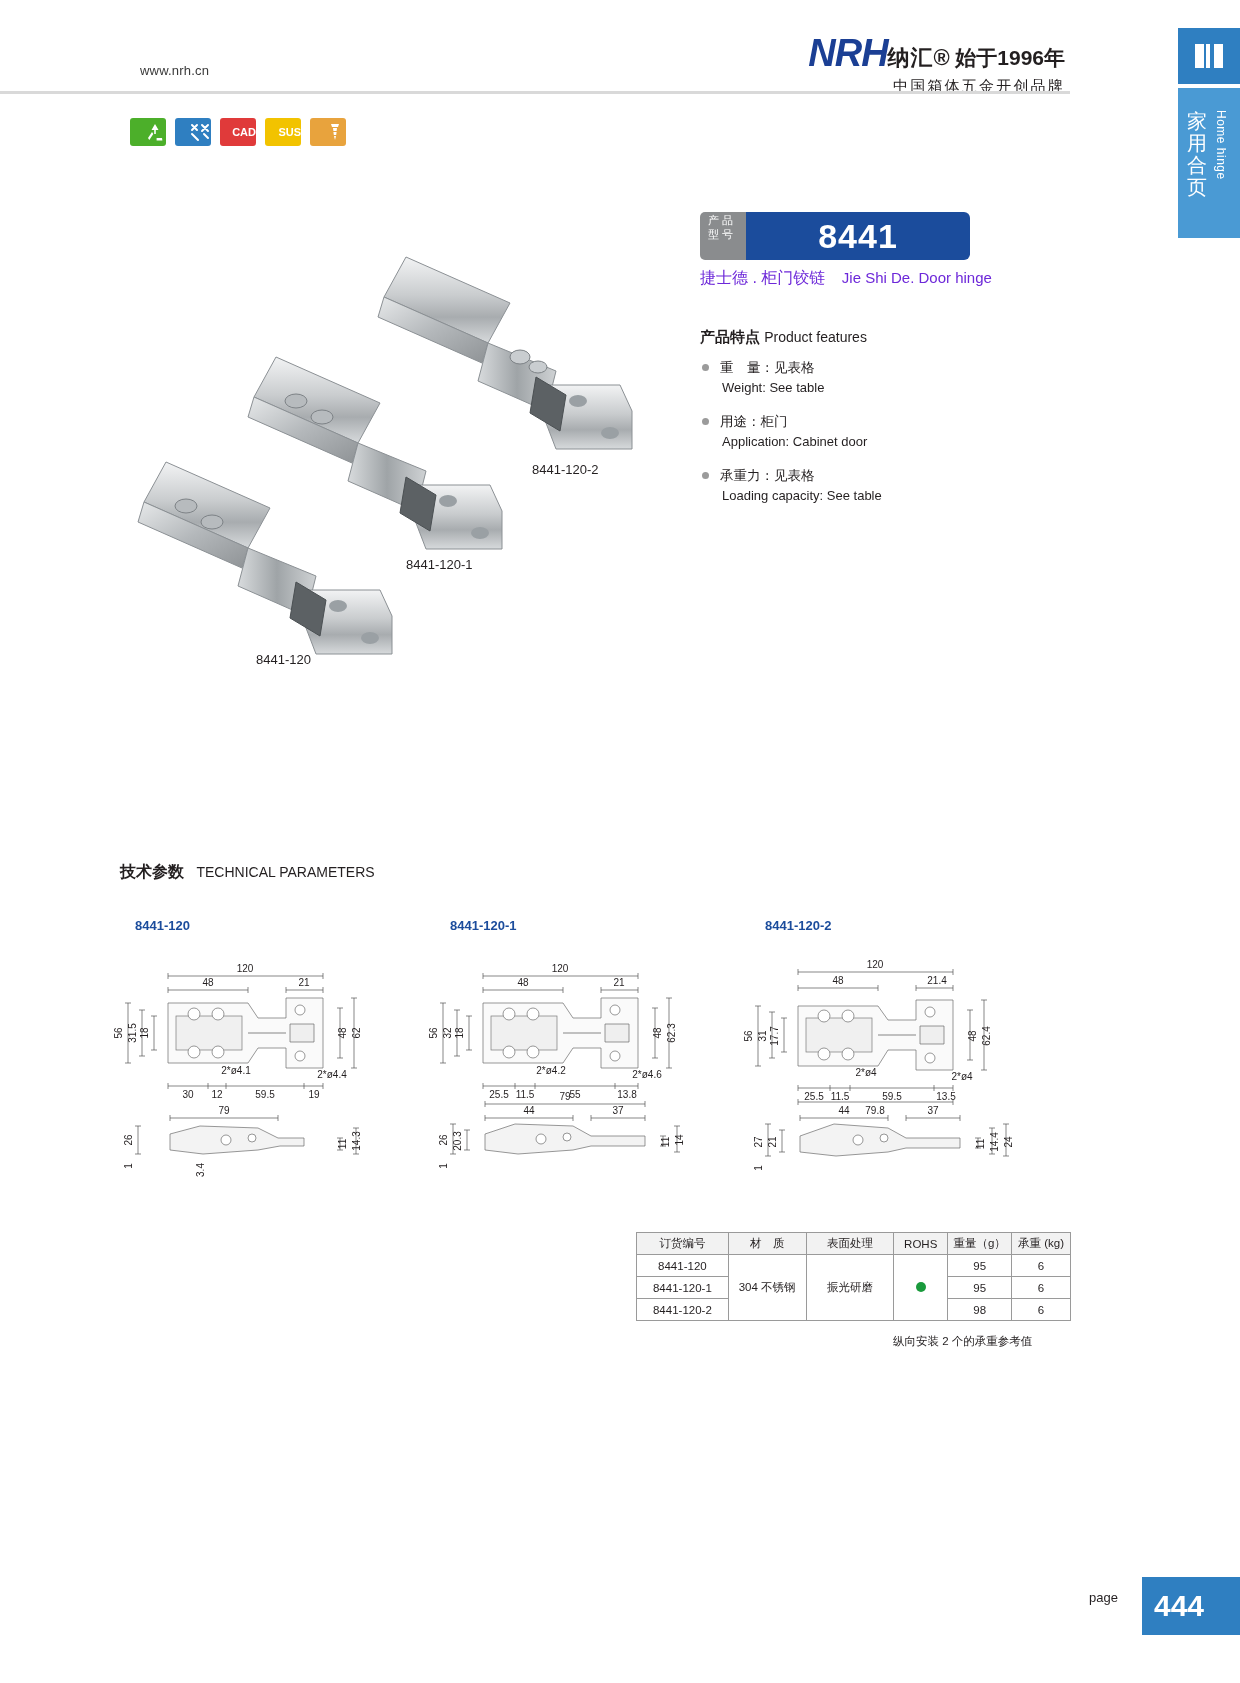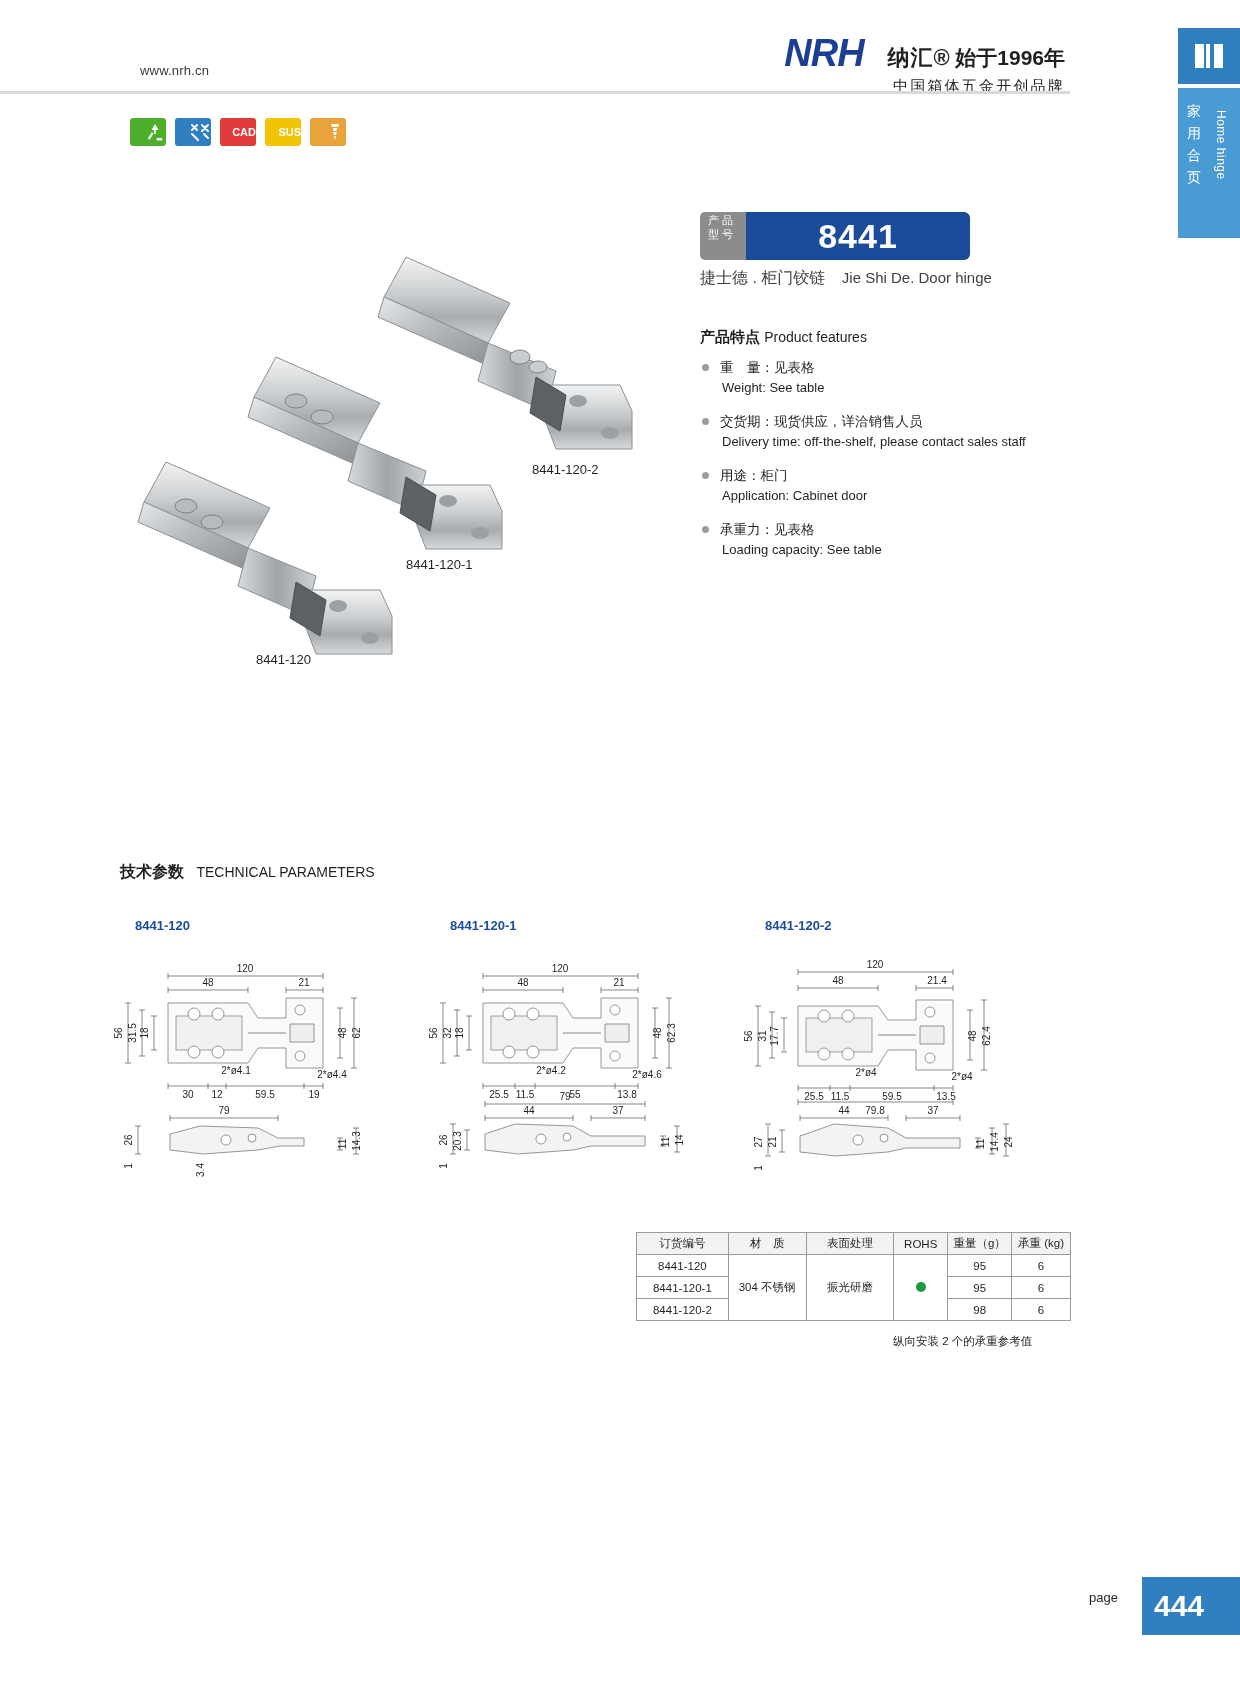--- a/index.html
+++ b/index.html
@@ -13,21 +13,21 @@
     overflow:hidden;
   }
 
   
   .header { position:absolute; left:0; top:0; width:1240px; height:90px; }
   .site-url {
     position:absolute; left:140px; top:63px;
     font-size:13px; color:#3a3a3a; letter-spacing:.2px;
   }
   .logo-block { position:absolute; right:175px; top:34px; text-align:right; }
-  .logo-row { display:flex; align-items:flex-end; justify-content:flex-end; gap:24px; }
+  .logo-row { display:flex; align-items:flex-end; justify-content:flex-end; gap:0; }
   .logo-nrh {
     font-family:"Liberation Sans", sans-serif;
     font-weight:bold; font-style:italic;
     font-size:38px; line-height:38px; color:#1b3f94;
     letter-spacing:-1px;
   }
   .logo-cn {
     font-size:22px; font-weight:bold; color:#231f20; line-height:26px;
     letter-spacing:1px;
   }
@@ -48,22 +48,22 @@
   .hinge-icon { position:absolute; left:17px; top:16px; width:28px; height:24px; }
   .hinge-icon i {
     position:absolute; background:#fff; display:block;
   }
   .right-tab-side {
     position:absolute; right:0; top:88px; width:62px; height:150px;
     background:#4a9ad4;
     color:#fff;
   }
   .tab-cn {
-    position:absolute; left:9px; top:12px;
-    font-size:14px; line-height:22px; width:18px; 
+    position:absolute; left:9px; top:22px;
+    font-size:20px; line-height:22px; width:18px; text-align:center;
   }
   .tab-en {
     position:absolute; right:12px; top:22px;
     font-size:12px;
     writing-mode:vertical-rl;
     letter-spacing:.5px;
   }
 
   
   .icon-strip { position:absolute; left:130px; top:118px; display:flex; gap:9px; }
@@ -99,21 +99,21 @@
   }
   .badge-right:after{
     content:""; position:absolute; right:-1px; top:0;
     border-left:16px solid #1b4c9c;
     border-top:0 solid transparent;
     border-bottom:48px solid transparent;
     display:none;
   }
   .model-sub {
     position:absolute; left:700px; top:268px;
-    font-size:16px; color:#404040;
+    font-size:16px; color:#6d28d9;
   }
   .model-sub .en { font-size:15px; }
 
   .features-title {
     position:absolute; left:700px; top:328px;
     font-size:15px; font-weight:bold; color:#231f20;
   }
   .features-title span.en { font-weight:normal; font-size:14px; }
 
   .feature-list { position:absolute; left:700px; top:358px; width:400px; }
@@ -298,25 +298,20 @@
 <div class="features-title">
   <span>产品特点</span>
   <span class="en">Product features</span>
 </div>
 
 <div class="feature-list">
   <div class="feature">
     <span class="dot"></span>
     <div class="cn">重　量：见表格</div>
     <div class="en">Weight: See table</div>
-  </div>
-  <div class="feature">
-    <span class="dot"></span>
-    <div class="cn">交货期：现货供应，详洽销售人员</div>
-    <div class="en">Delivery time: off-the-shelf, please contact sales staff</div>
   </div>
   <div class="feature">
     <span class="dot"></span>
     <div class="cn">用途：柜门</div>
     <div class="en">Application: Cabinet door</div>
   </div>
   <div class="feature">
     <span class="dot"></span>
     <div class="cn">承重力：见表格</div>
     <div class="en">Loading capacity: See table</div>

